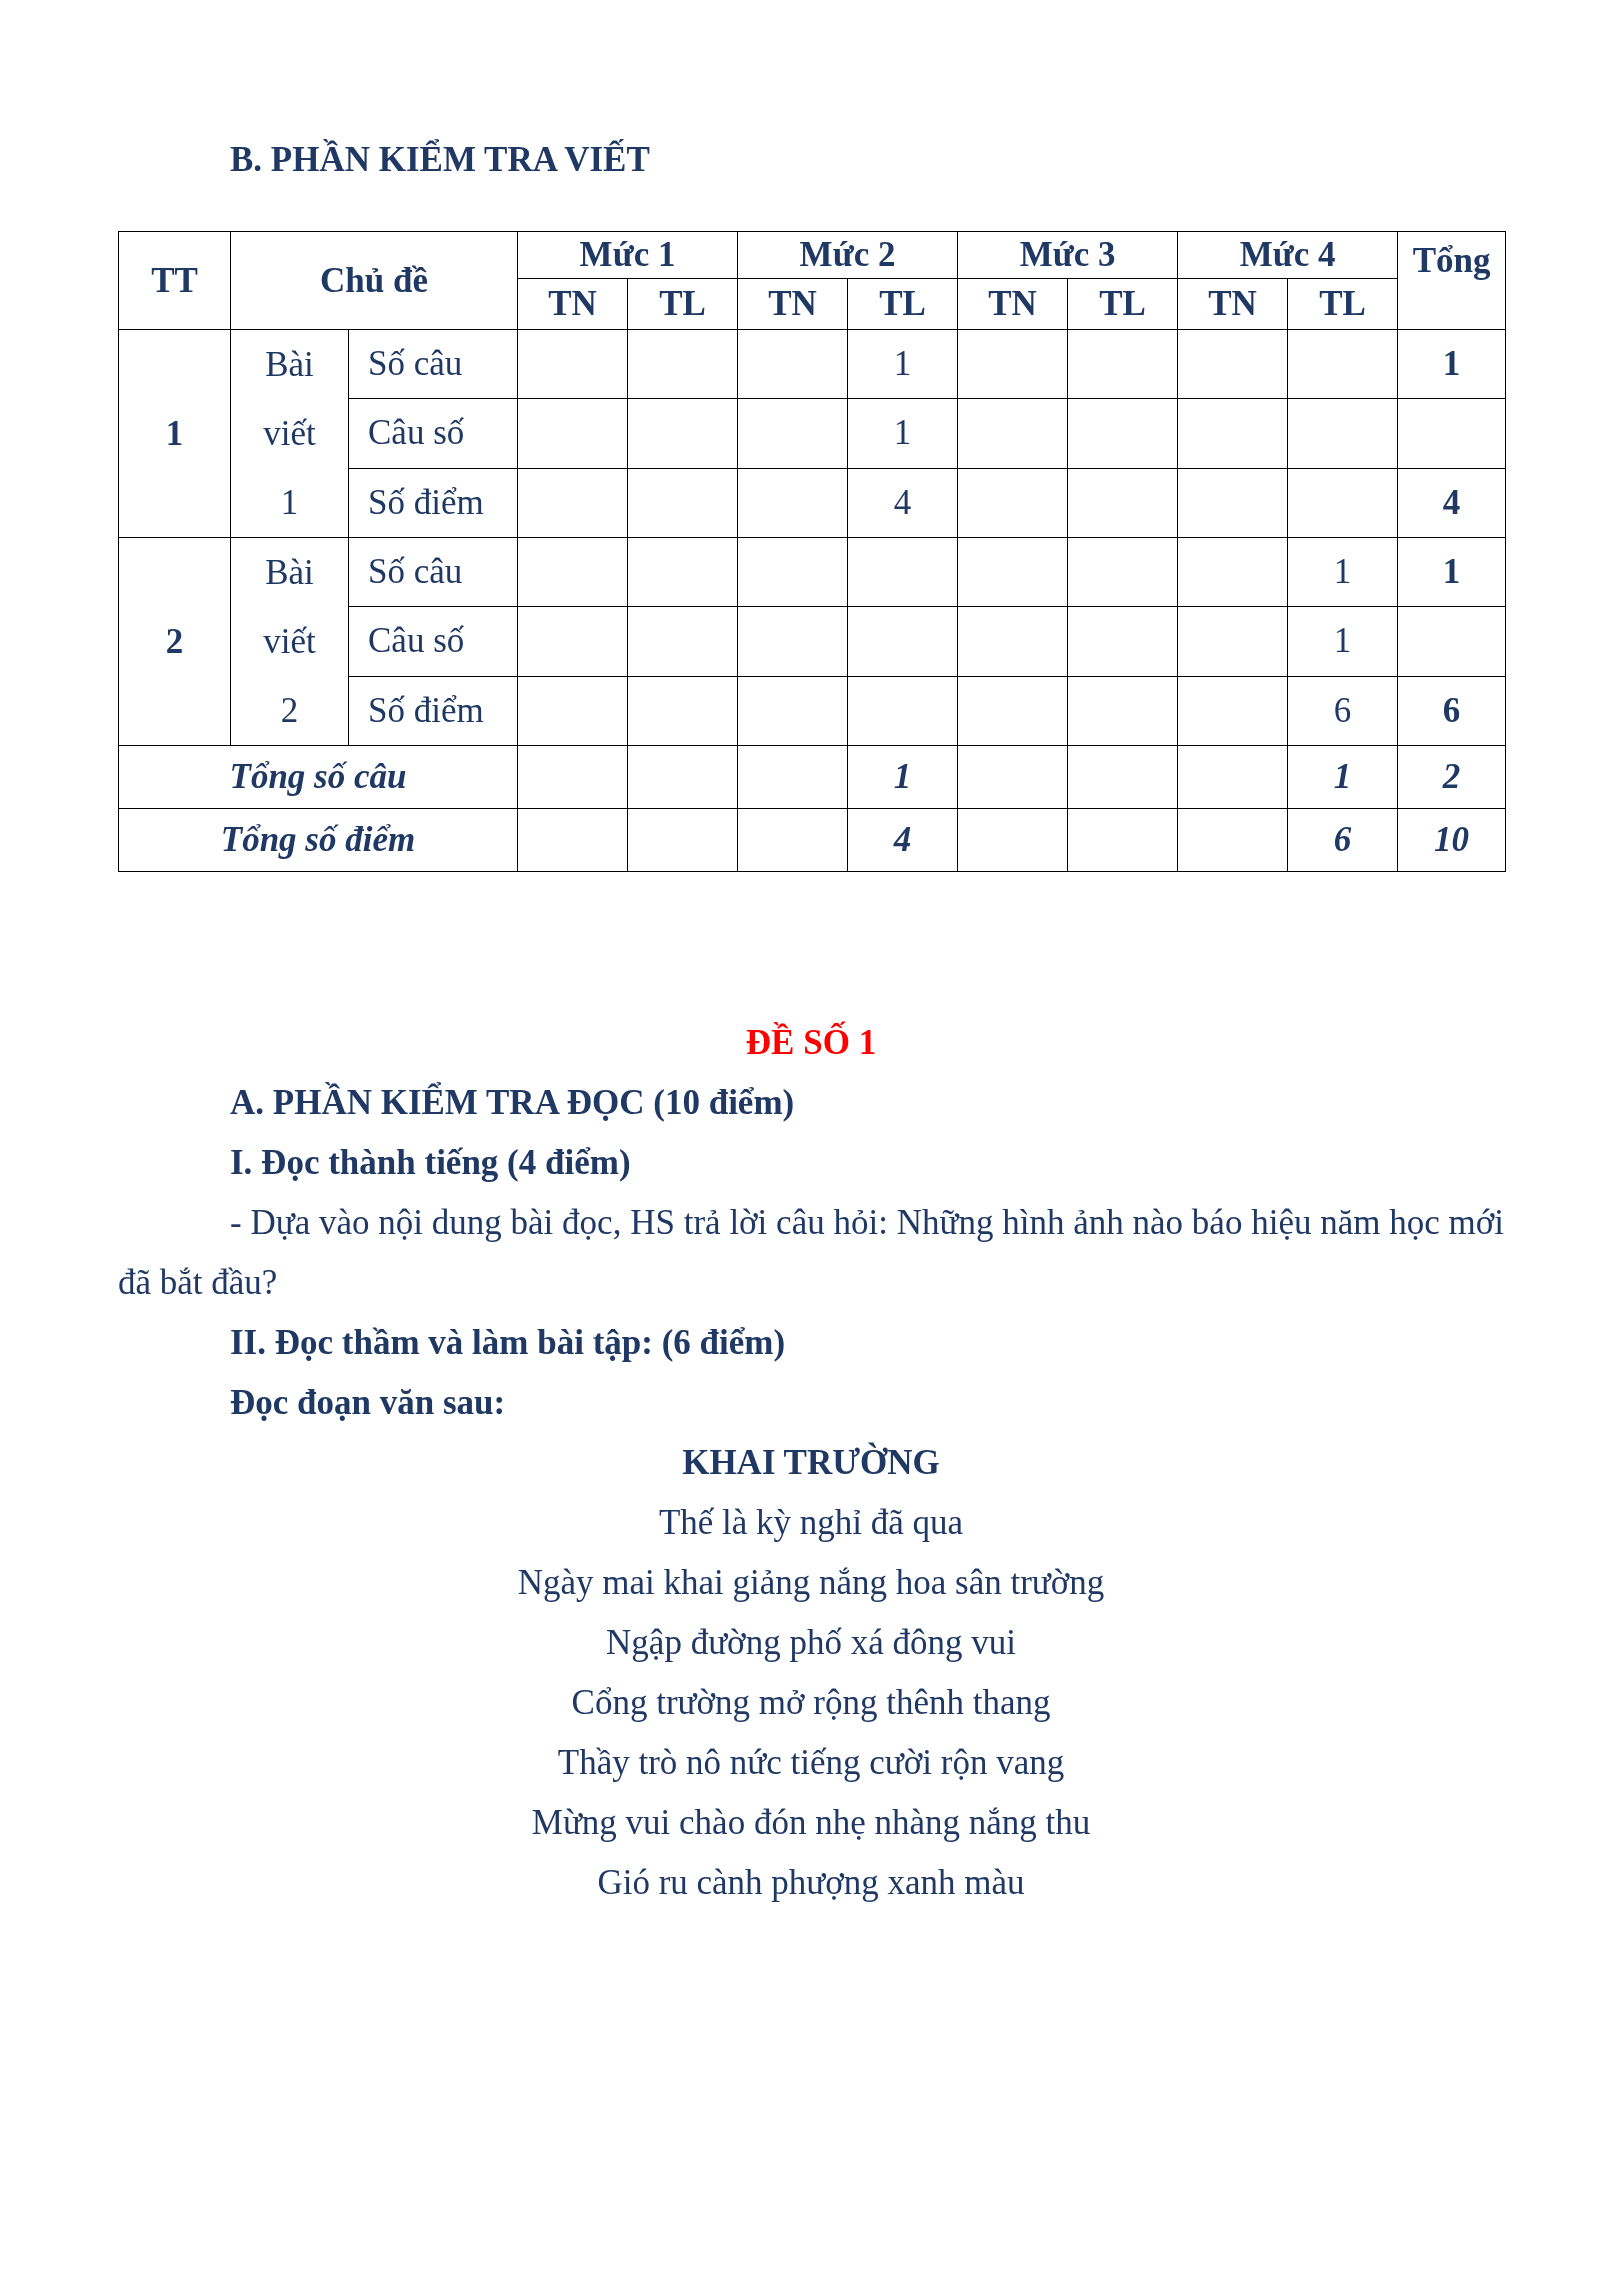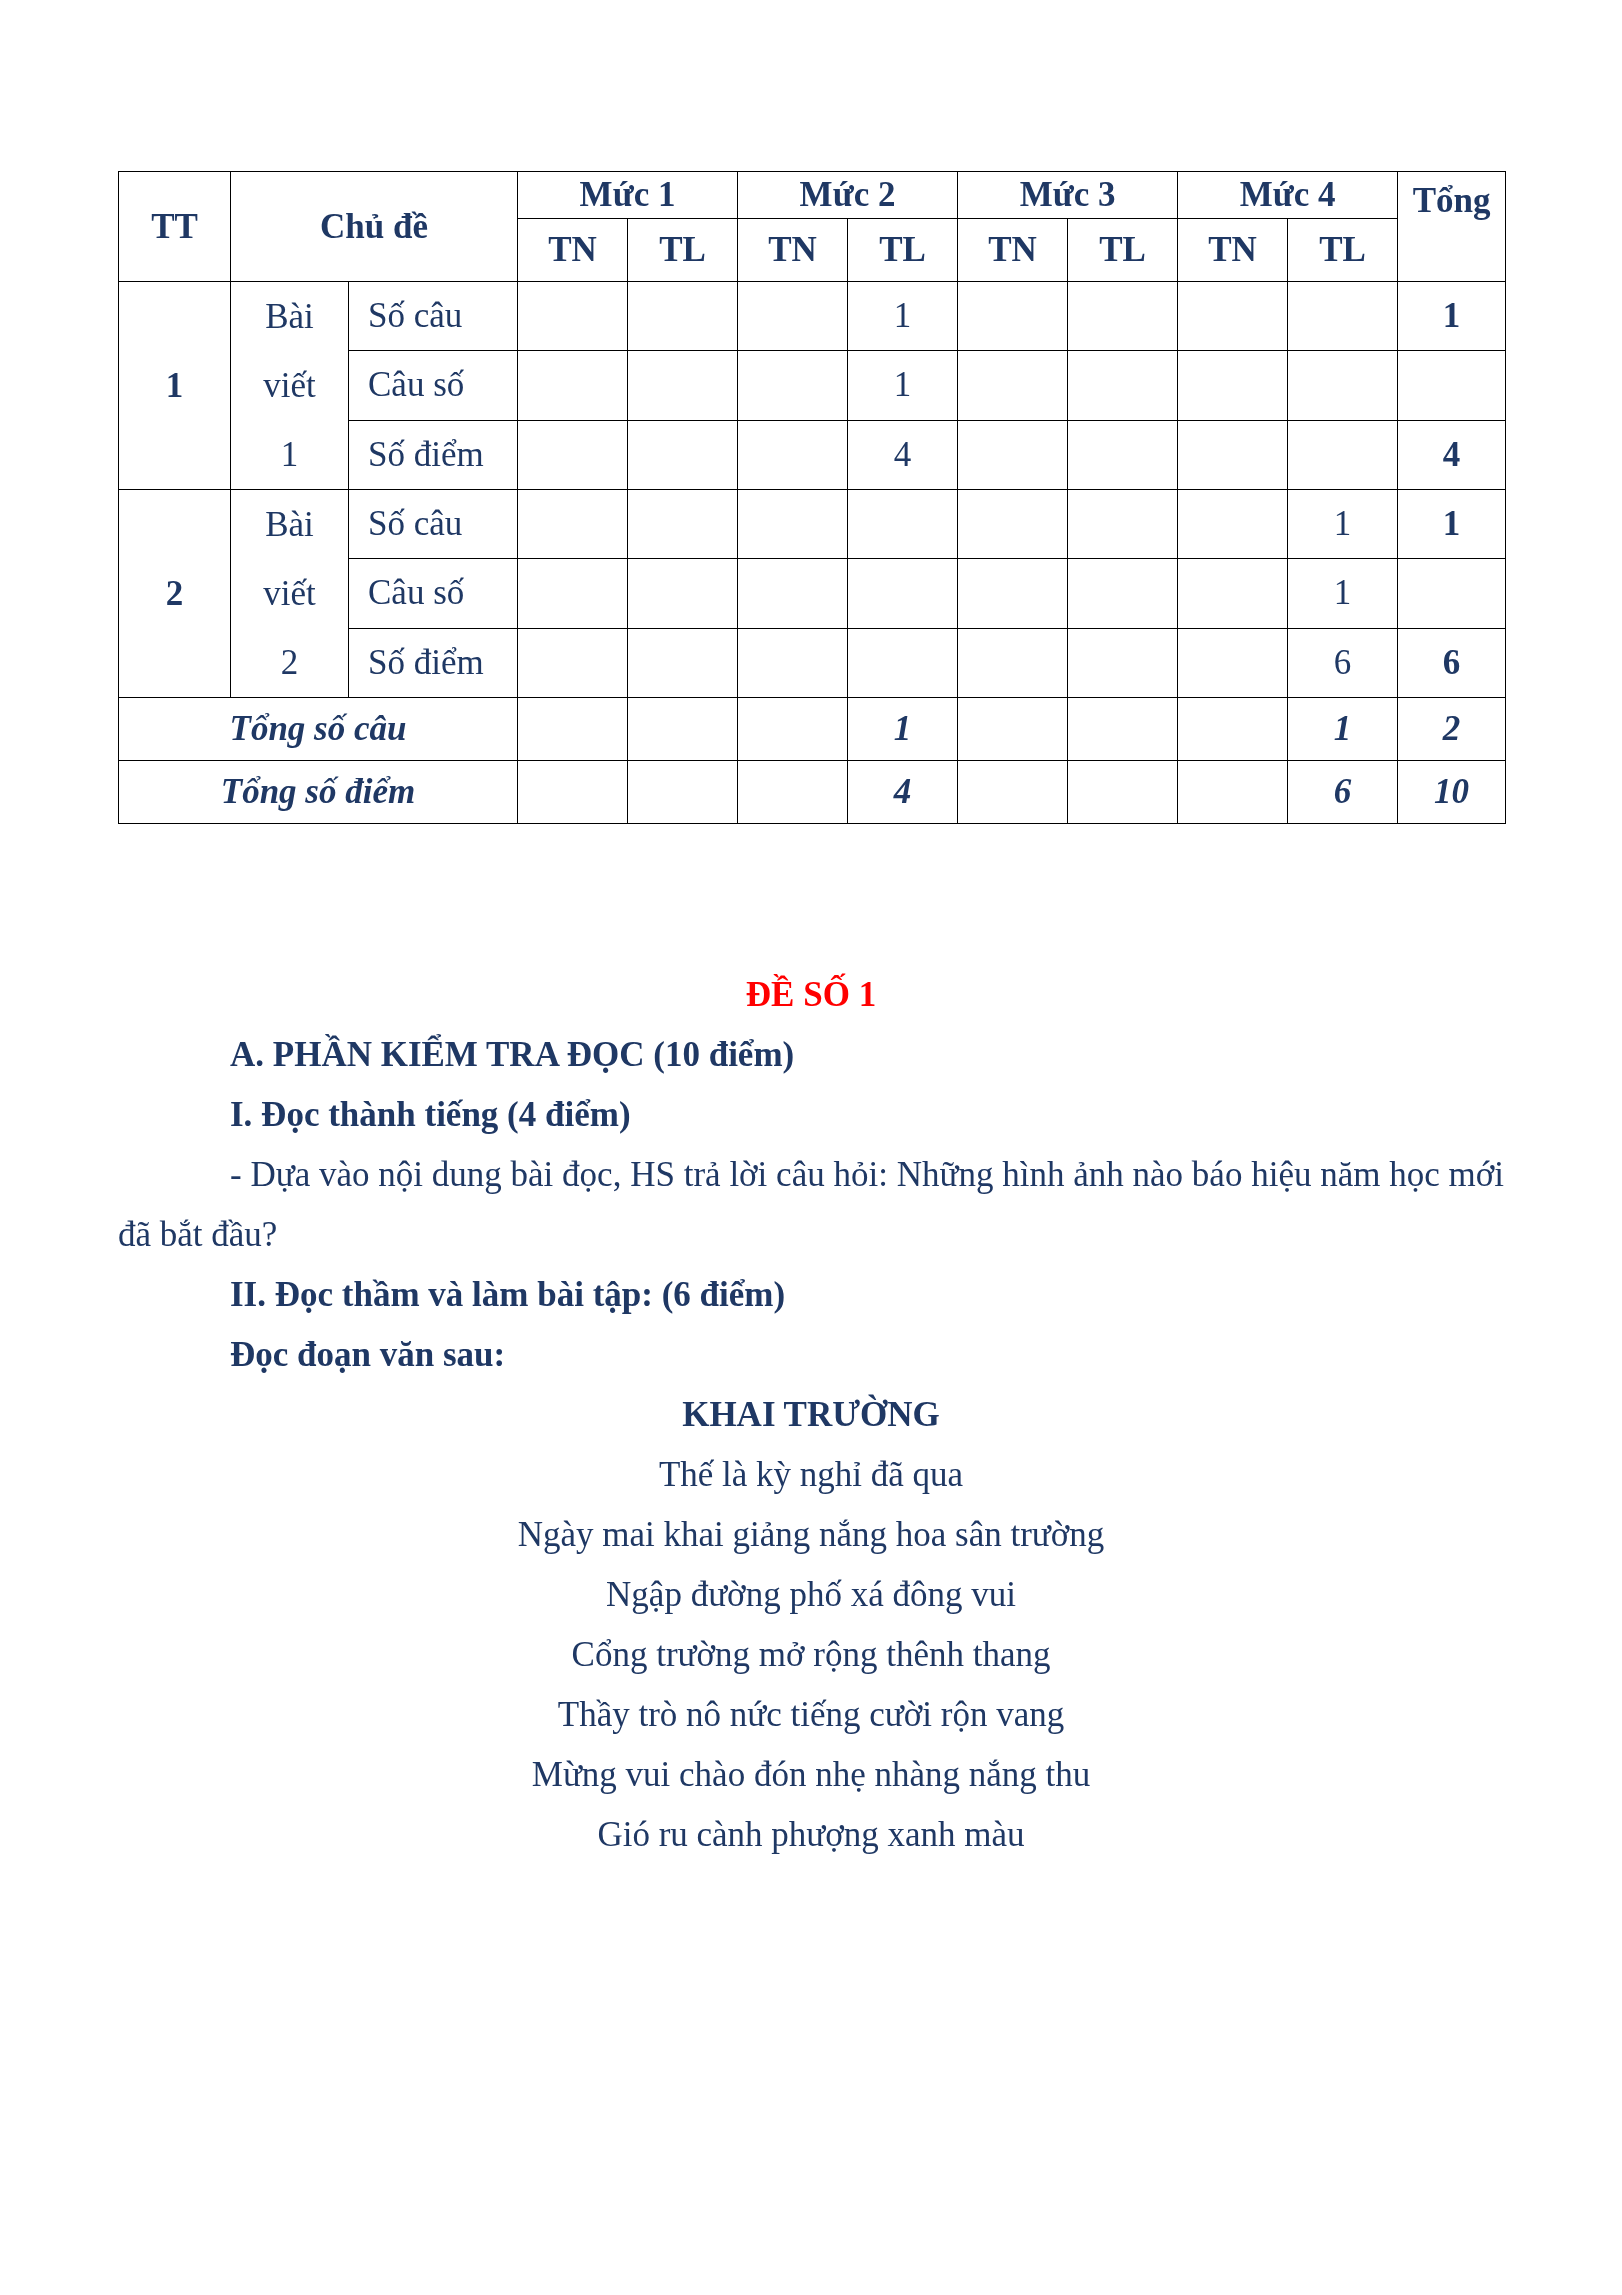--- a/index.html
+++ b/index.html
@@ -30,33 +30,34 @@
     color: var(--text, #1f3864);
   }
   .matrix td {
     border: 1.6px solid var(--border, #000000);
     text-align: center;
     vertical-align: middle;
     padding: 0 6.3px;
     line-height: 1.2;
   }
   tr.h1 > td { height: 47px; }
-  tr.h2 > td { height: 63px; }
+  tr.h2 > td { height: 51px; }
   tr.body > td { height: 69px; }
   tr.foot > td { height: 63px; font-style: italic; }
   td.label { text-align: left; padding-left: 19px; }
   td.top { vertical-align: top; padding-top: 7.9px; }
   td.group-name { vertical-align: top; padding-top: 0; margin-left: 45px; }
   .name-line { display: block; line-height: 69px; }
 </style>
 </head>
 <body>
 
 <div class="page">
 
+  <p class="bold indent">B. PHẦN KIỂM TRA VIẾT</p>
 
   <table class="matrix">
     <colgroup>
       <col style="width:112px">
         <col style="width:118px">
         <col style="width:169px">
       <col style="width:110px">
         <col style="width:110px">
         <col style="width:110px">
         <col style="width:110px">

